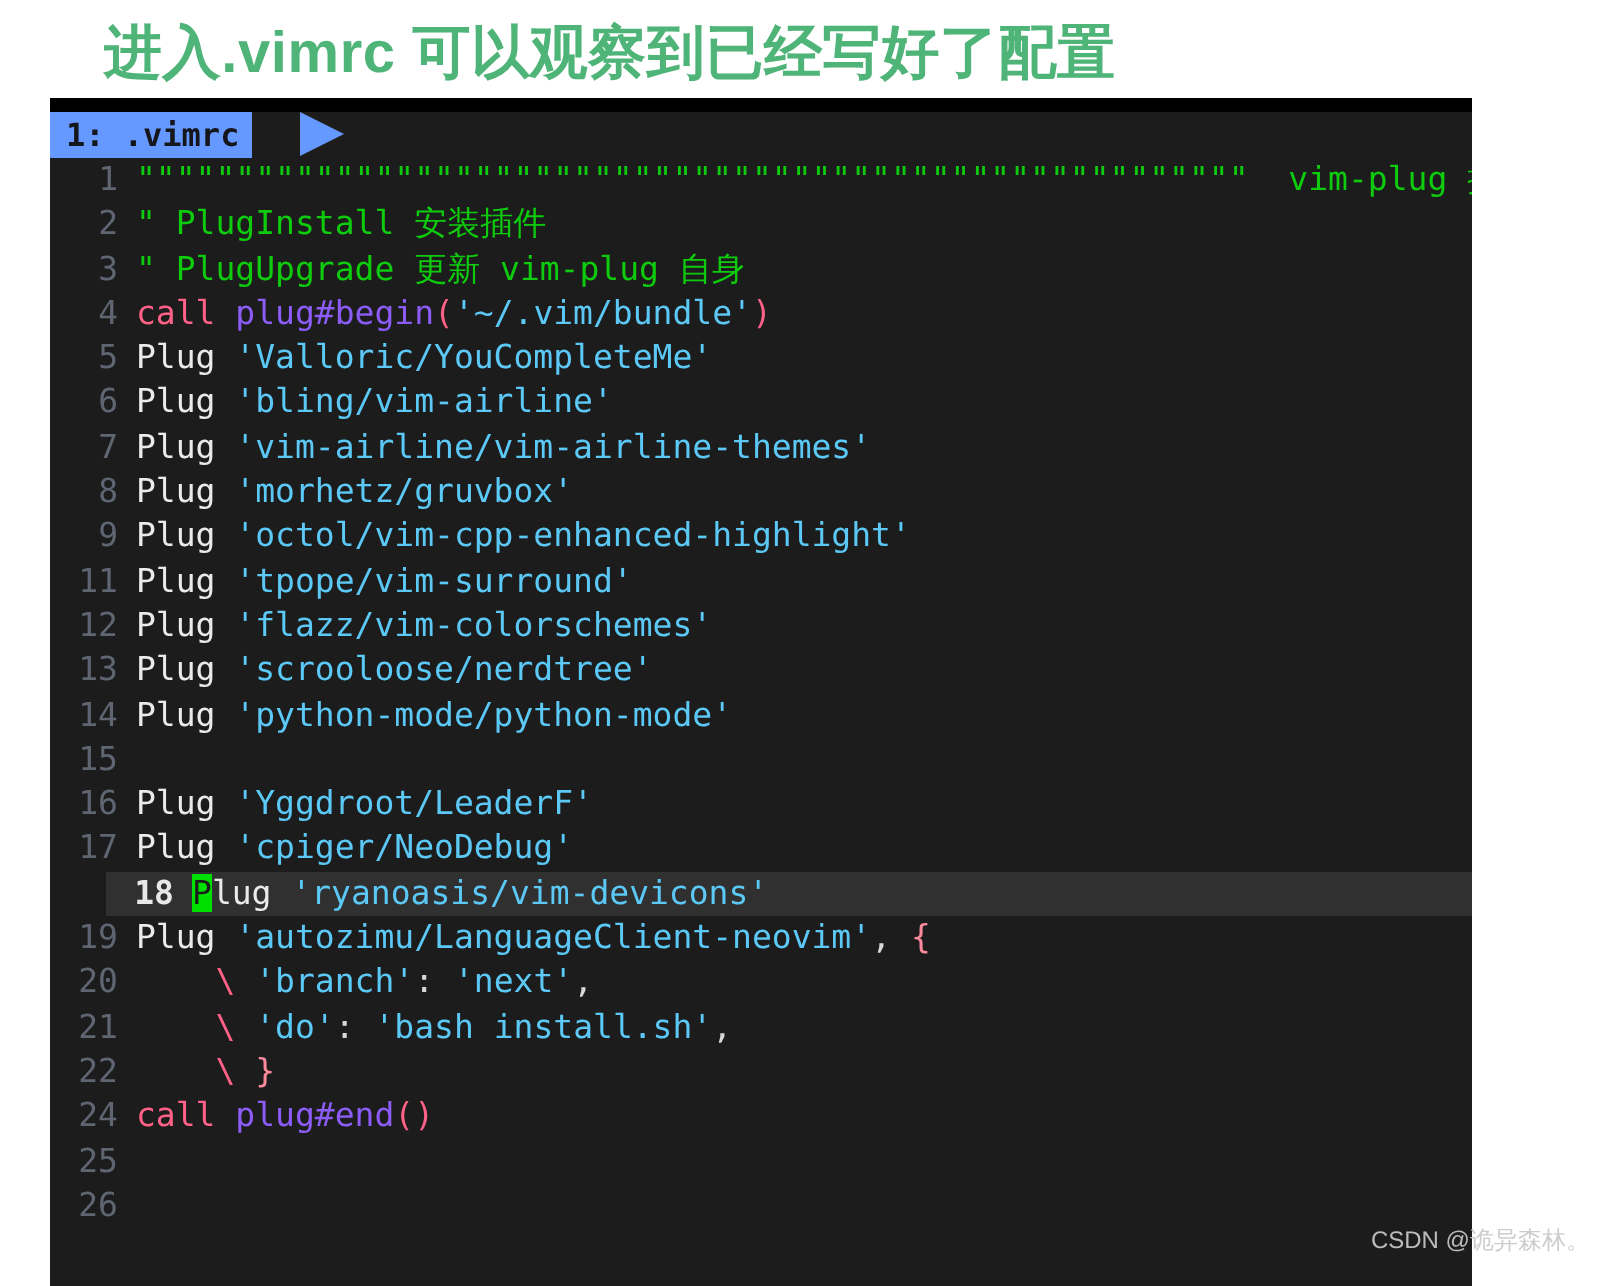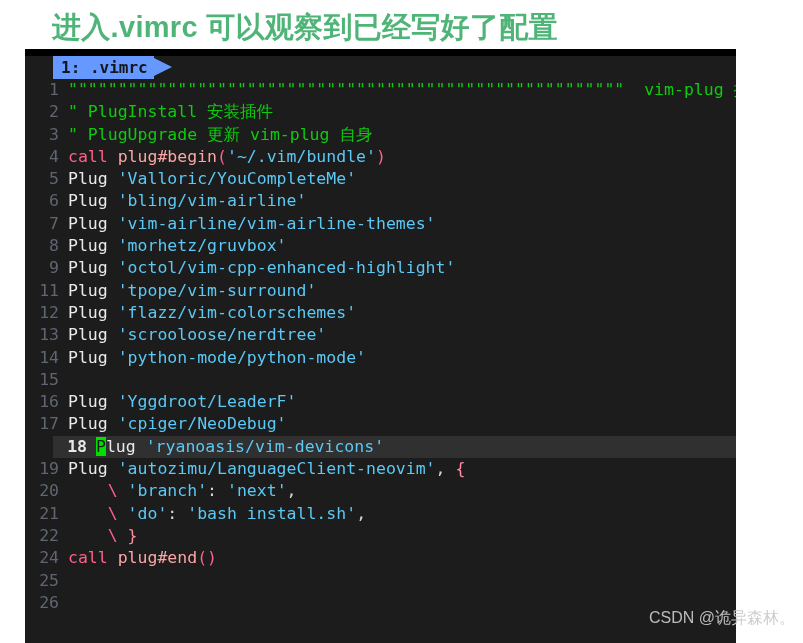--- a/index.html
+++ b/index.html
@@ -65,21 +65,20 @@
     height: 23px;
     display: flex;
     align-items: center;
     background: #6699ff;
     color: #14161c;
     font-size: 16px;
     font-weight: 700;
     padding: 0 6px 0 8px;
     box-sizing: border-box;
     white-space: pre;
-    margin-left: 28px;
   }
   #tab-arrow {
     position: absolute;
     left: 125px;
     top: 0;
     width: 0;
     height: 0;
     border-top: 11.5px solid transparent;
     border-bottom: 11.5px solid transparent;
     border-left: 22px solid #6699ff;
@@ -120,42 +119,42 @@
     color: #e8e8e8;
     font-weight: 700;
   }
   .code-text {
     white-space: pre;
   }
 
   
   .tk-comment  { color: #0ecb0e; }
   .tk-kw       { color: #ff6188; }
-  .tk-func     { color: #fca5a5; }
+  .tk-func     { color: #8b5cf6; }
   .tk-plug     { color: #eaeaea; }
   .tk-str      { color: #5bc8f5; }
   .tk-paren    { color: #ff6188; }
   .tk-brace    { color: #ff8a9e; }
   .tk-cont     { color: #ff6188; }
   .tk-punct    { color: #d8d8d8; }
   .tk-key      { color: #5bc8f5; }
 
   
   .cursor-block {
     background: #00e000;
     color: #1c1c1c;
   }
 
   
   #watermark {
     position: absolute;
     right: 8px;
     bottom: 14px;
     color: #c9c9c9;
-    font-size: 16px;
+    font-size: 12px;
     opacity: 0.92;
     white-space: nowrap;
     font-family: "Liberation Sans", sans-serif;
     z-index: 5;
   }
 </style>
 </head>
 <body>
 
 <div id="page-heading">进入.vimrc 可以观察到已经写好了配置</div>

